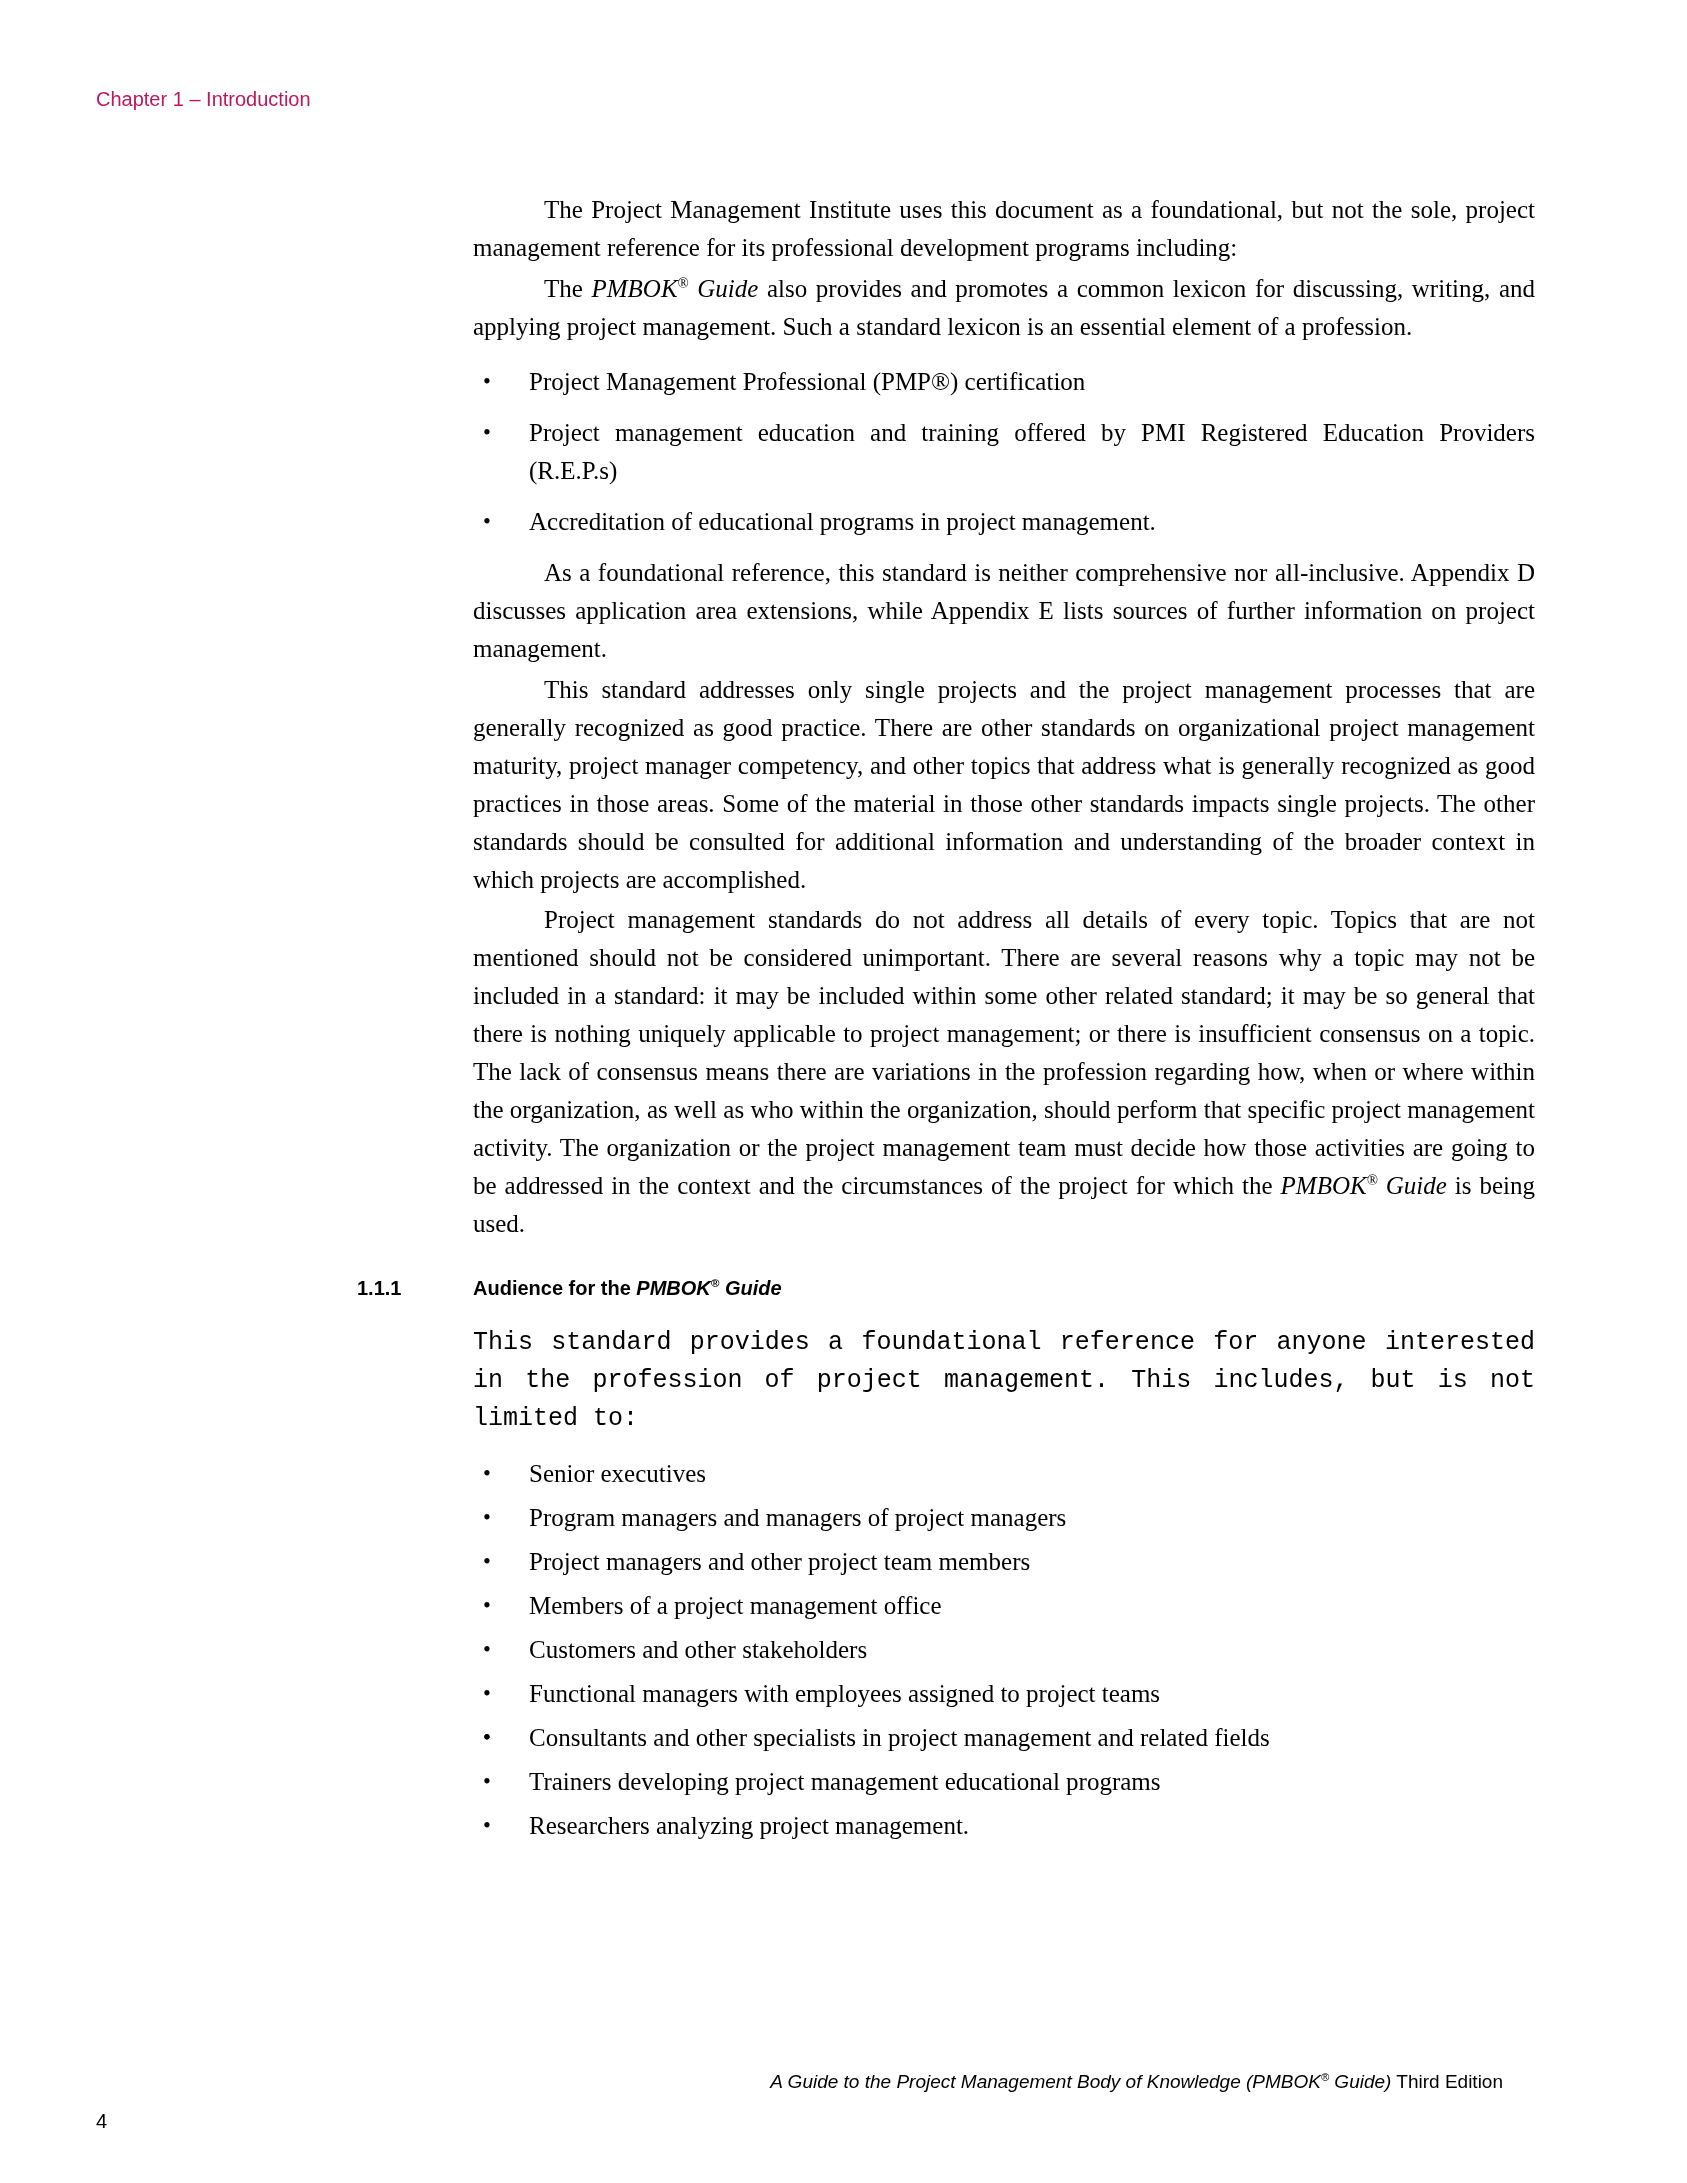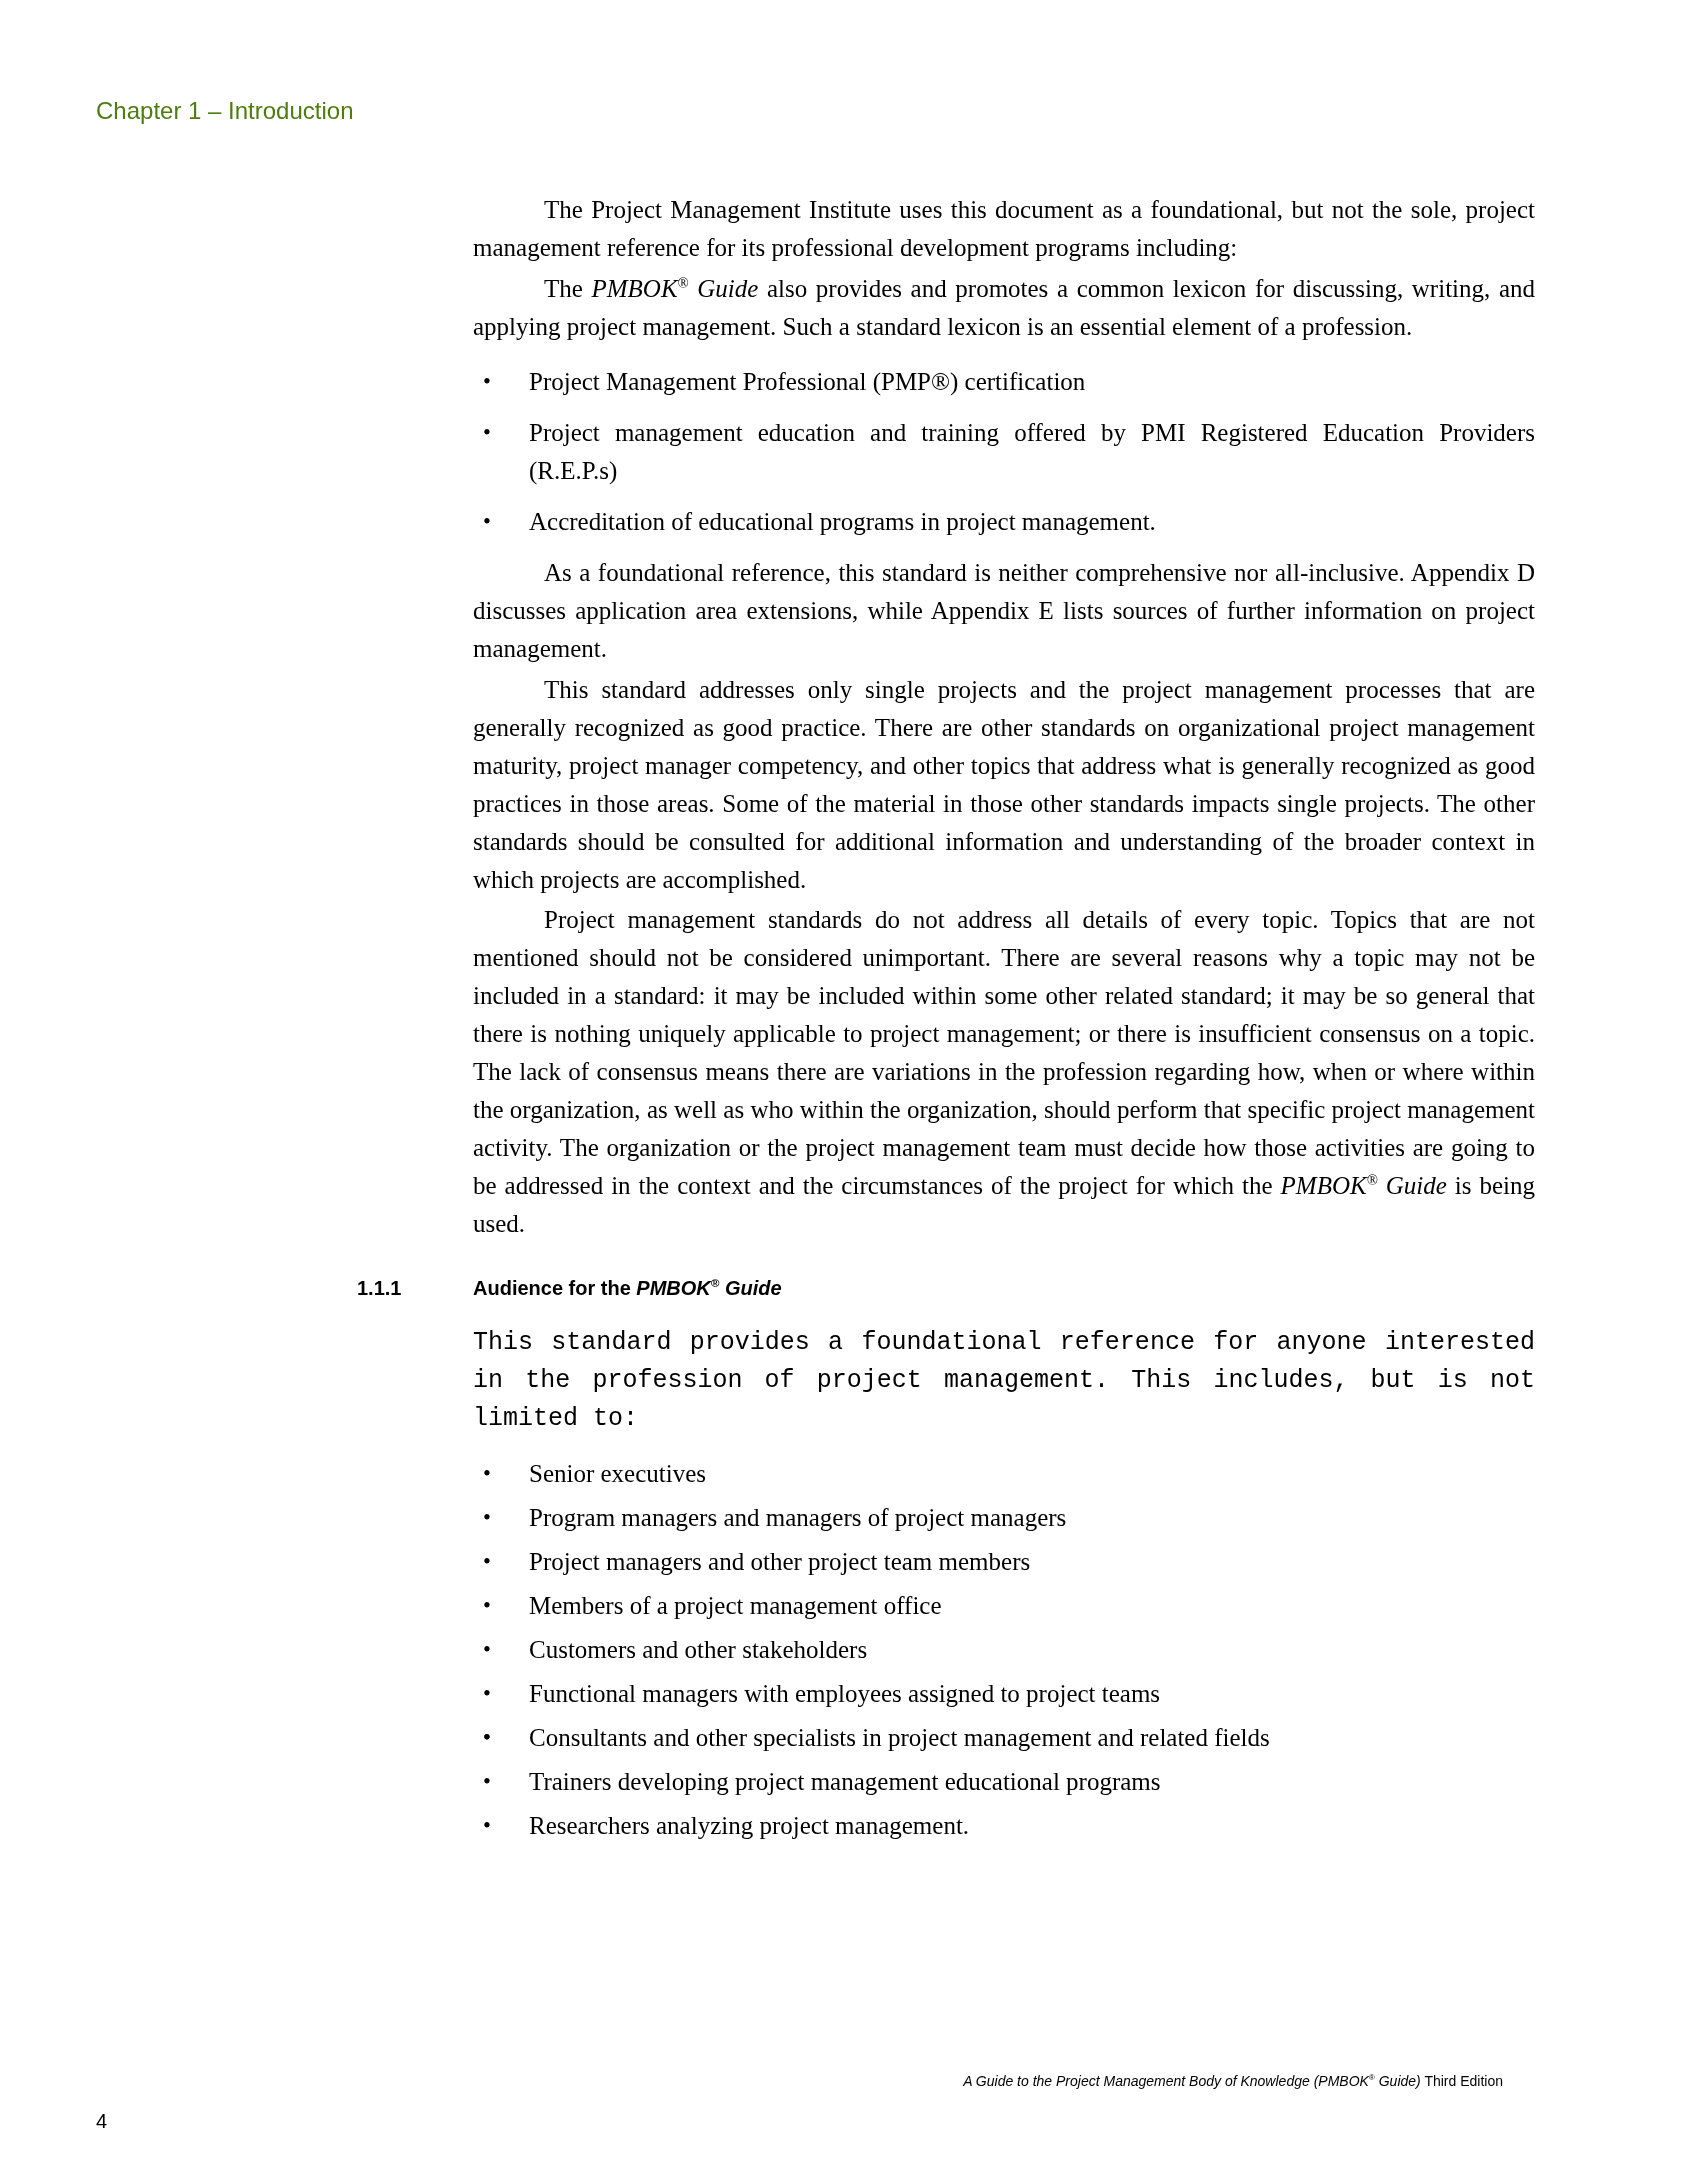--- a/index.html
+++ b/index.html
@@ -7,25 +7,25 @@
     position:relative;
     width:1687px;
     height:2183px;
     background:#ffffff;
     color:#000000;
     overflow:hidden;
   }
   .running-header {
     position:absolute;
     left:96px;
-    top:99px;
+    top:87px;
     font-family:"Liberation Sans", sans-serif;
-    font-size:24px;
+    font-size:20px;
     line-height:24px;
-    color:#4d7c0f;
+    color:#be185d;
   }
   .content {
     position:absolute;
     left:473px;
     top:191px;
     width:1062px;
     font-family:"Liberation Serif", serif;
     font-size:25px;
     line-height:38px;
     text-align:justify;
@@ -63,21 +63,21 @@
     display:flex;
   }
   .sec-num { width:116px; flex:0 0 116px; }
   .sec-title i { font-style:italic; }
   .footer {
     position:absolute;
     right:184px;
     top:2061px;
     text-align:right;
     font-family:"Liberation Sans", sans-serif;
-    font-size:14px;
+    font-size:19px;
     line-height:41px;
     color:#000;
   }
   .footer .f1 i { font-style:italic; }
   .page-number {
     position:absolute;
     left:96px;
     top:2110px;
     font-family:"Liberation Sans", sans-serif;
     font-size:20px;

